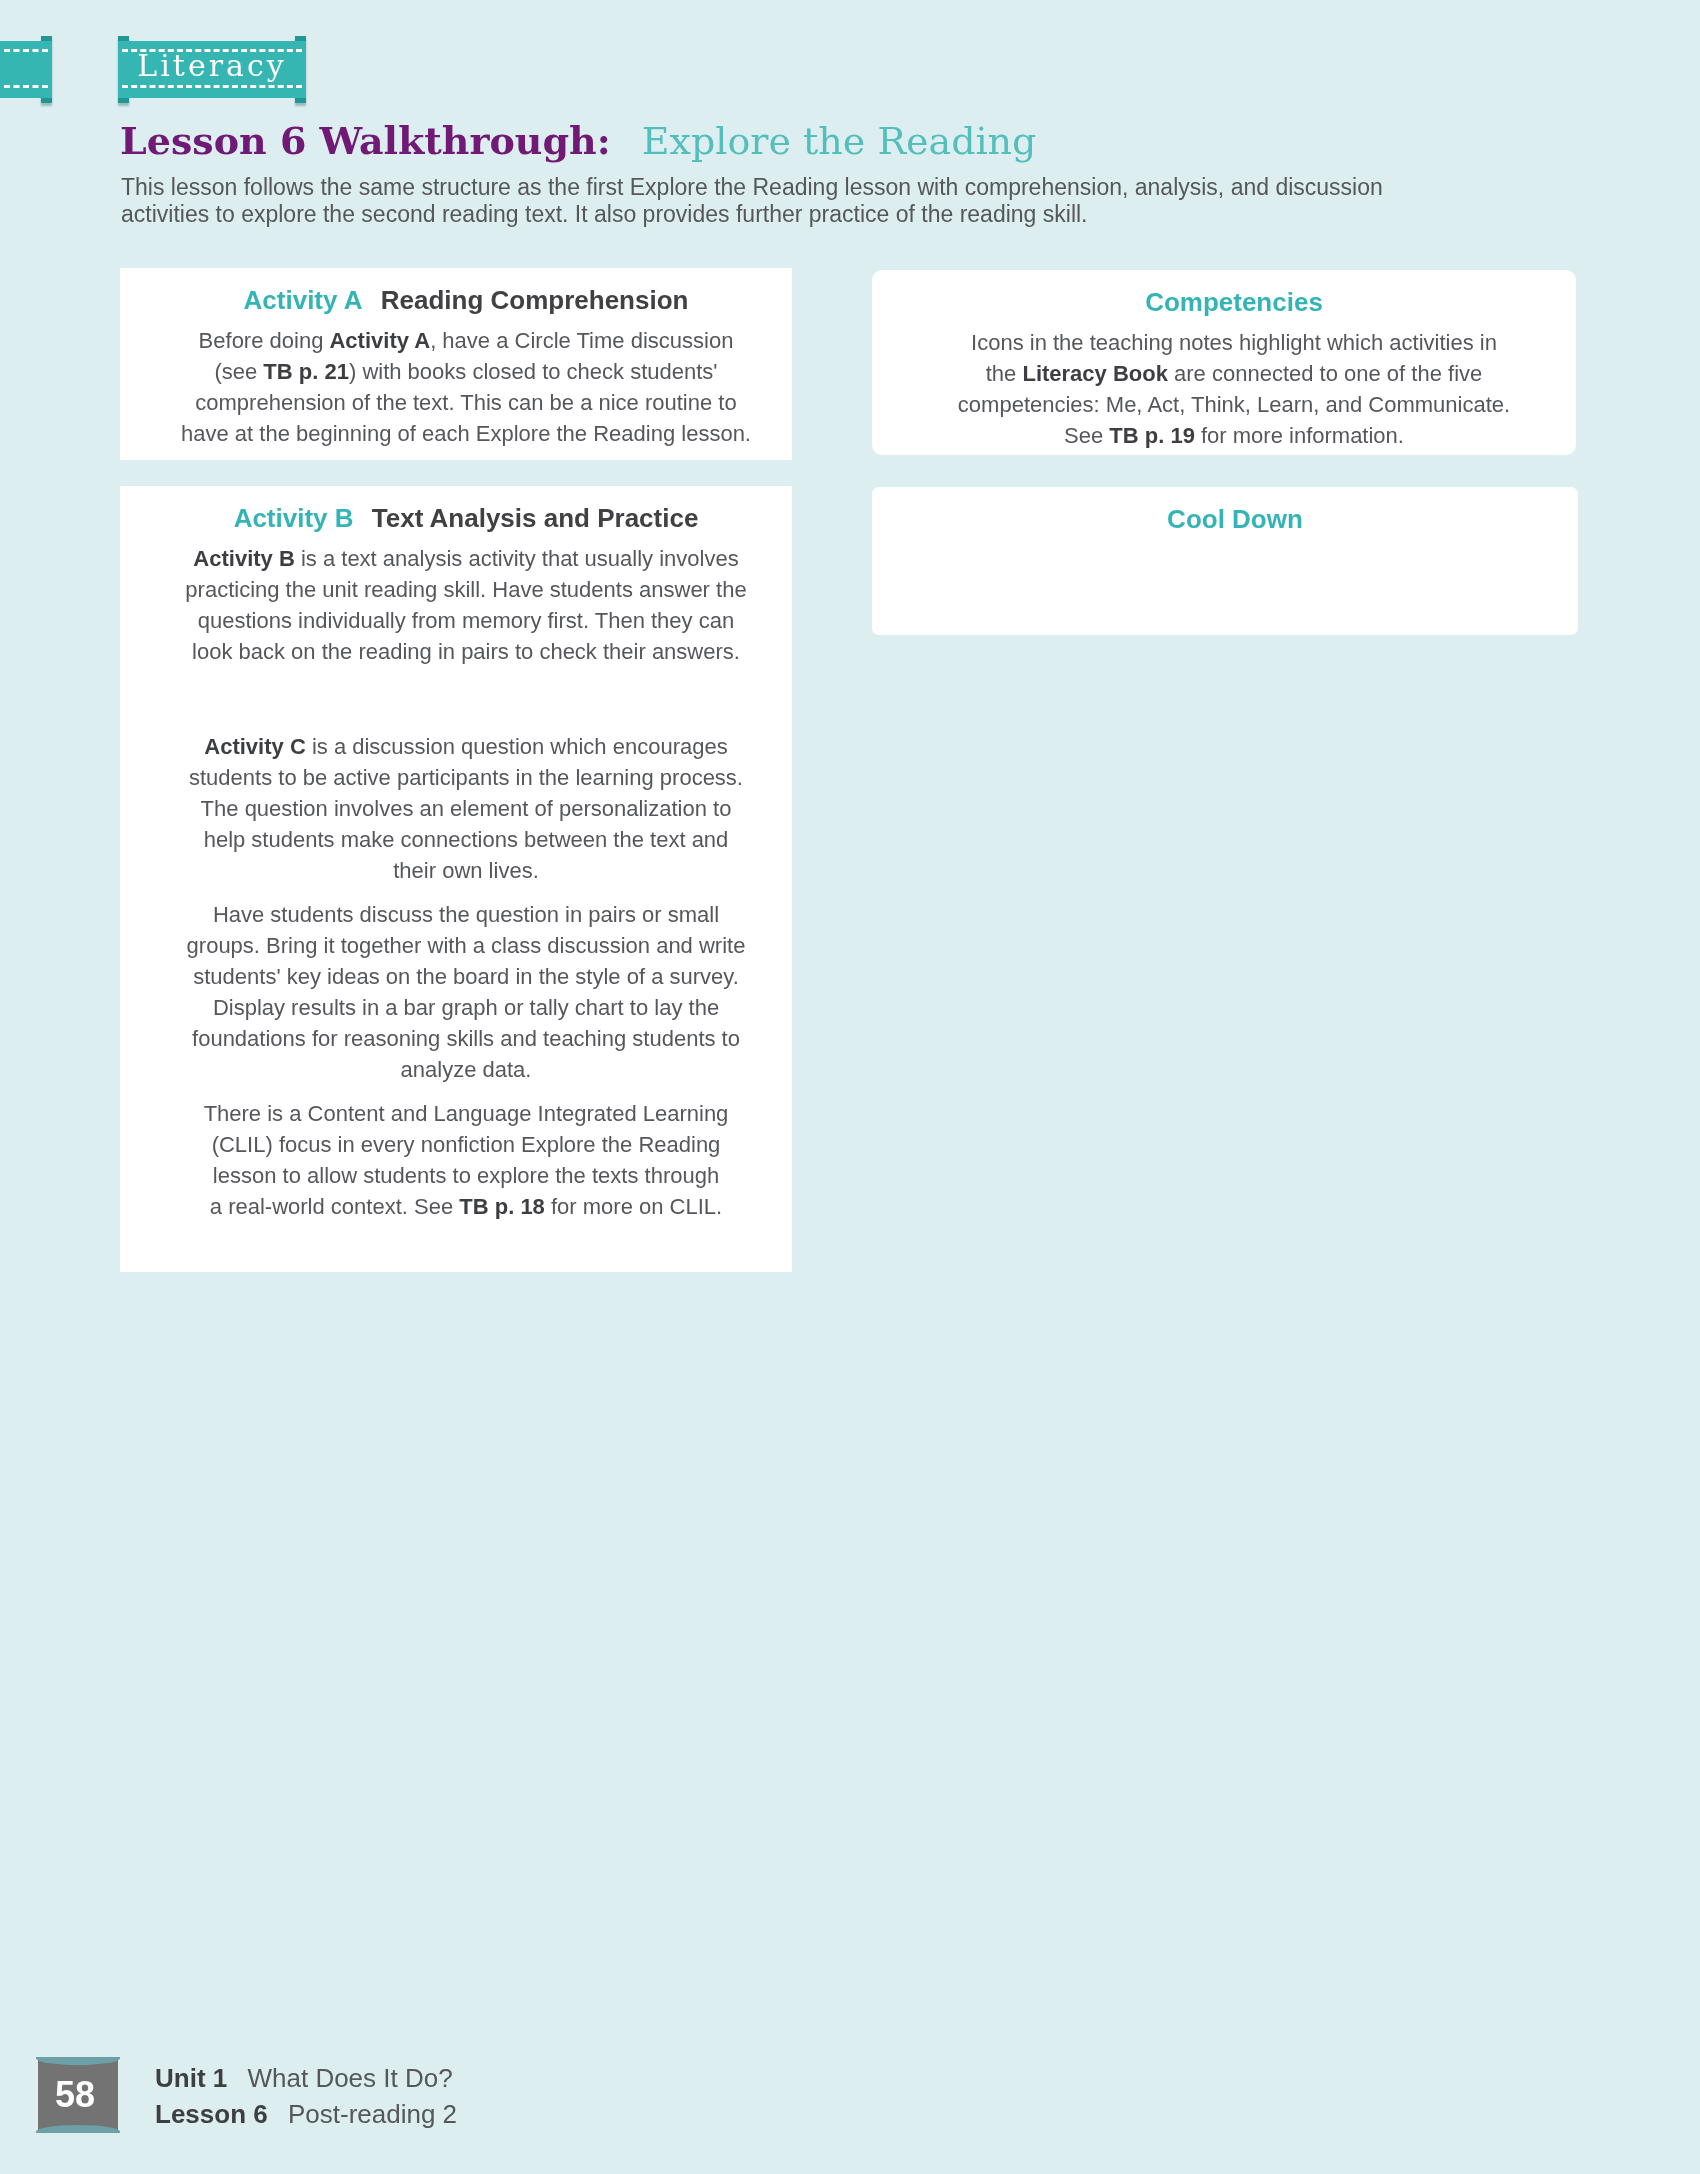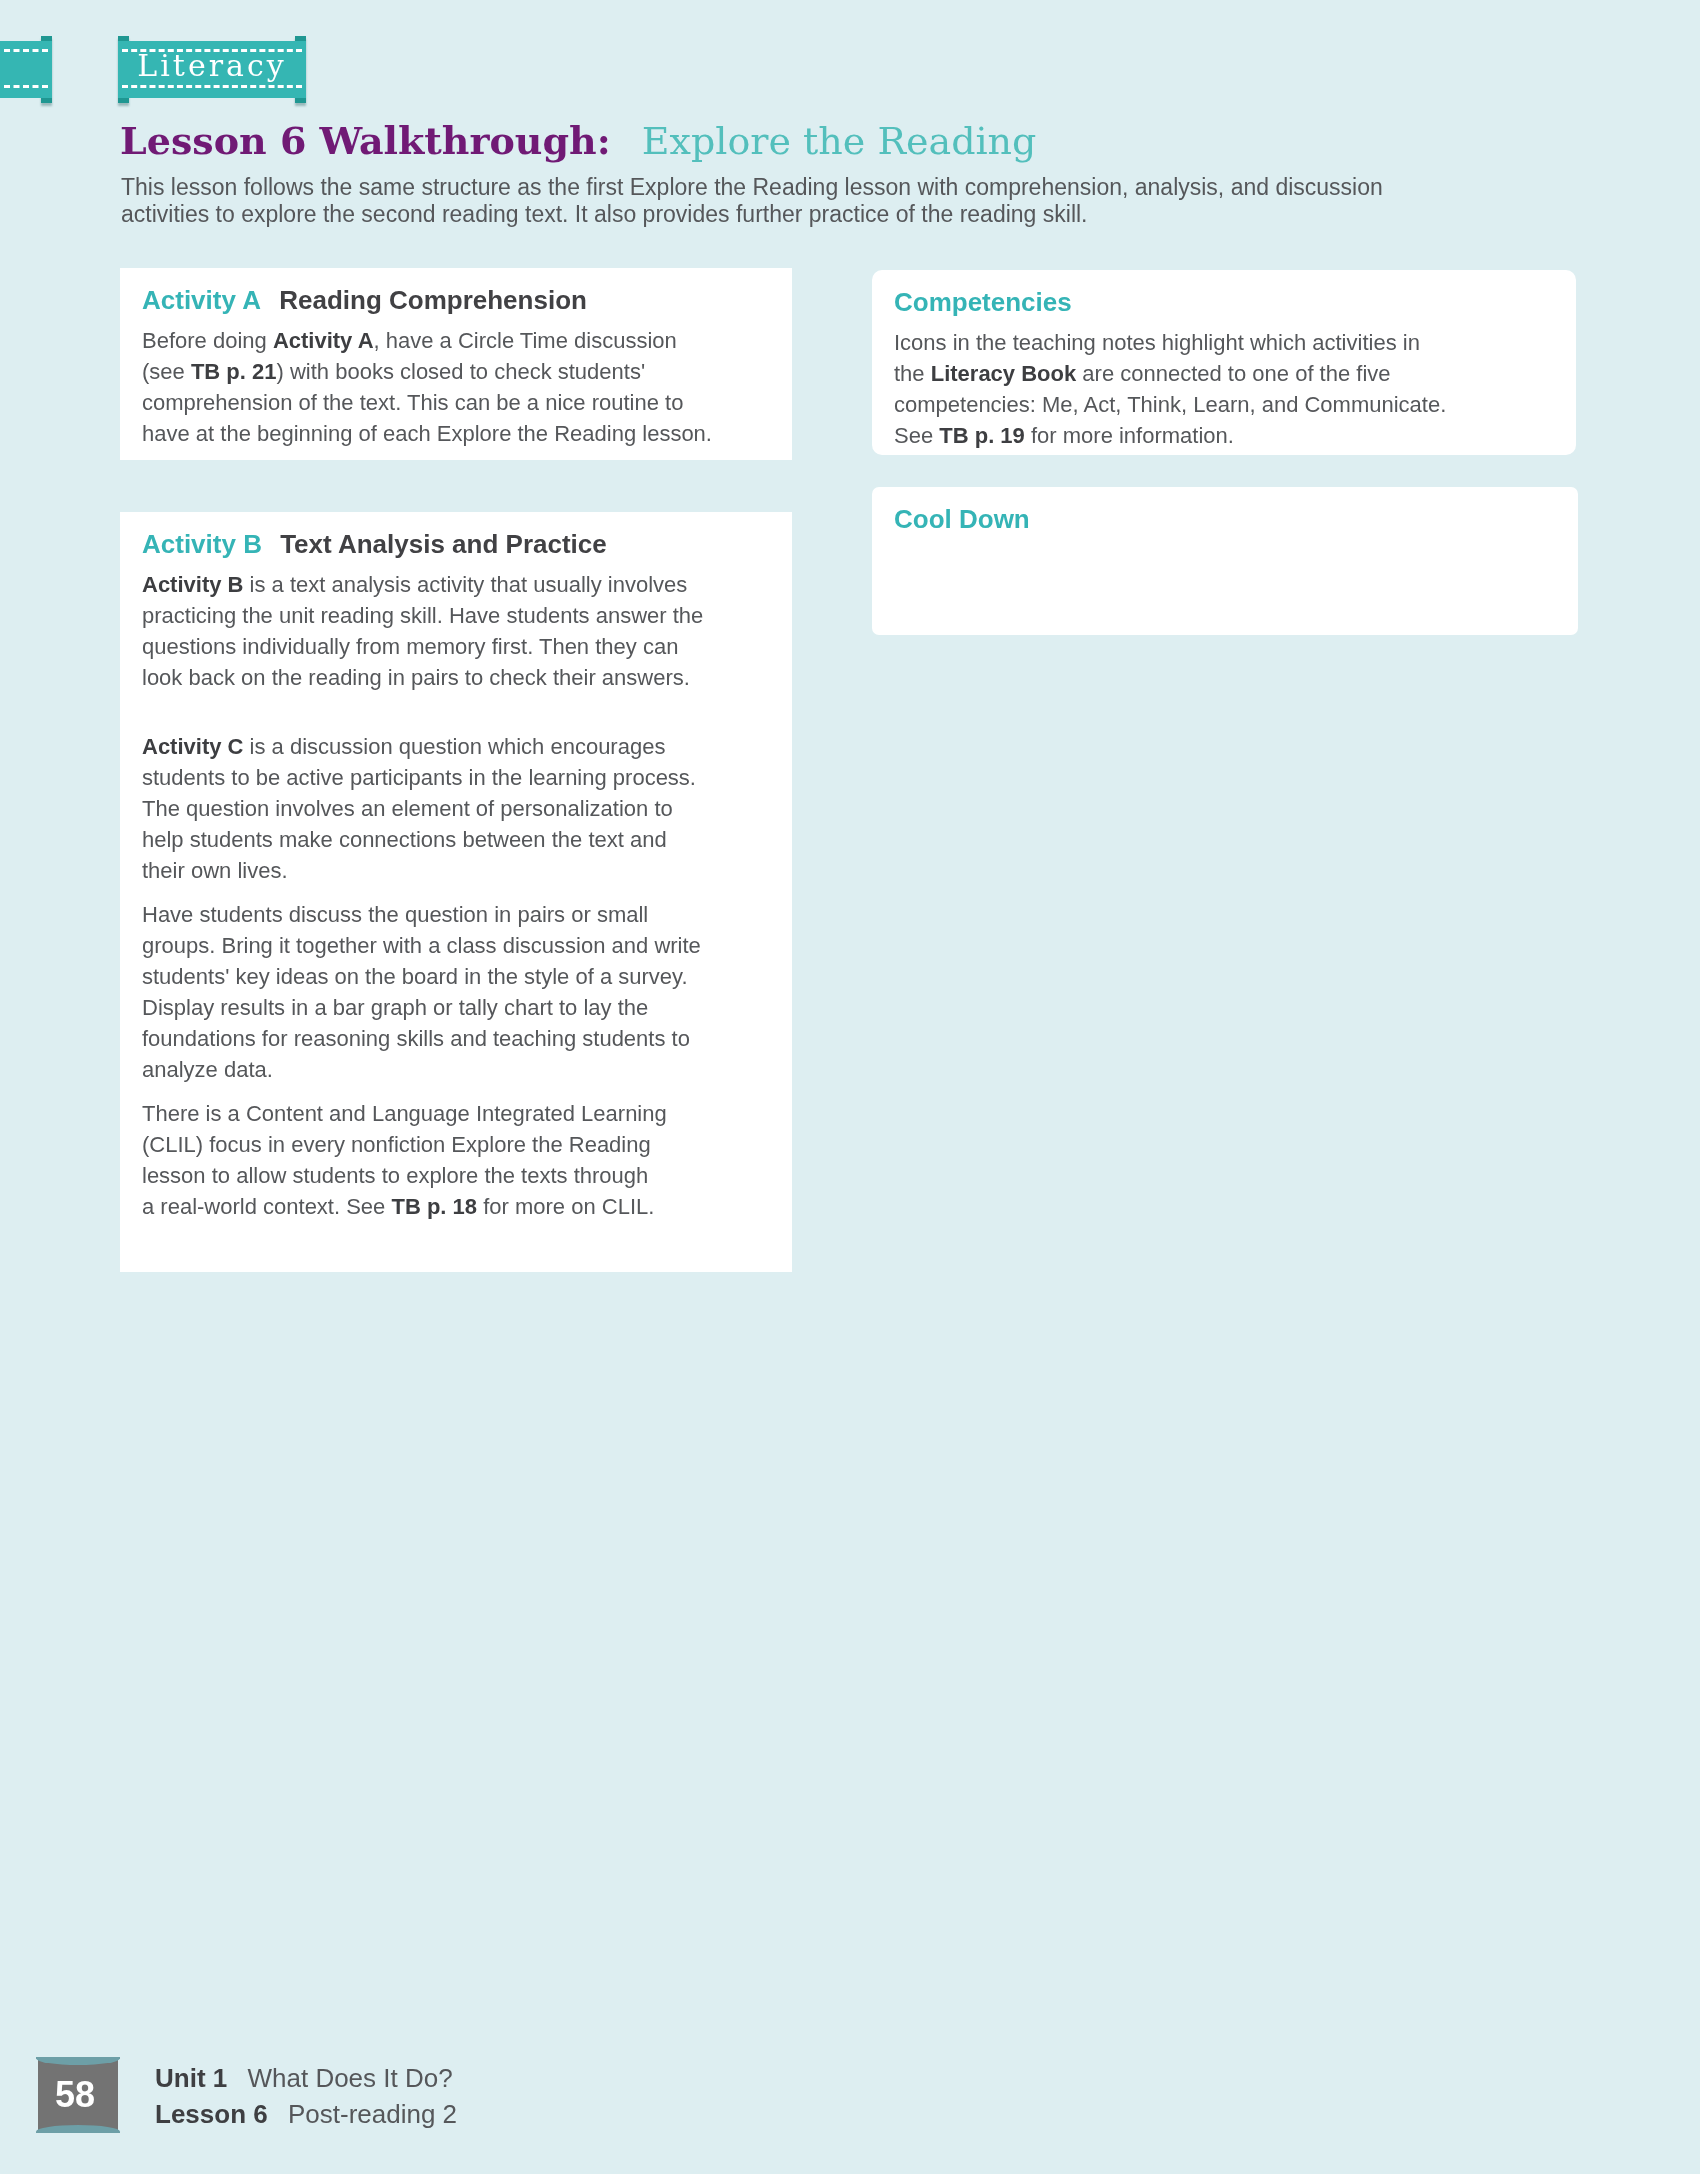--- a/index.html
+++ b/index.html
@@ -32,32 +32,32 @@
   }
   #page-title .t-main{font-weight:bold;color:#701a75;}
   #page-title .t-sub{font-weight:normal;color:#53bfbc;margin-left:19px;}
   #intro-text{
     position:absolute;left:121px;top:174px;width:1480px;
     font-size:23px;line-height:27px;color:#55575a;white-space:pre-line;
   }
   
   .note-box{
     position:absolute;background:#ffffff;
-    padding:16px 2px 16px 22px;box-sizing:border-box;overflow:hidden;
+    padding:16px 2px 16px 22px;box-sizing:border-box;overflow:hidden;text-align:center;
   }
   .box-heading{font-size:26px;line-height:32px;white-space:nowrap;}
   .box-heading .accent{color:#35b4b6;font-weight:bold;}
   .box-heading .rest{color:#414144;font-weight:bold;margin-left:11px;}
   .note-box p.body-text{
     margin:9px 0 0 0;font-size:22px;line-height:31px;color:#55575a;white-space:pre;
   }
   .note-box p.body-text + p.body-text{margin-top:13px;}
   .note-box .seg-bold{font-weight:bold;color:#3d3e41;}
   #box-activity-a{left:120px;top:268px;width:672px;height:192px;}
-  #box-activity-b{left:120px;top:486px;width:672px;height:232px;margin-top:26px;}
+  #box-activity-b{left:120px;top:486px;width:672px;height:232px;}
   #box-activity-c{left:120px;top:706px;width:672px;height:566px;}
   #box-competencies{left:872px;top:270px;width:704px;height:185px;border-radius:10px;}
   #box-cool-down{left:872px;top:487px;width:706px;height:148px;border-radius:7px;}
   
   #page-number-badge{
     position:absolute;left:38px;top:2057px;width:80px;height:76px;
     background:#737373;
   }
   #page-number-badge .pinch{position:absolute;left:-2px;right:-2px;height:8px;background:#6d9fa7;}
   #page-number-badge .pinch.top{top:0;border-radius:0 0 60% 60%/0 0 100% 100%;}

